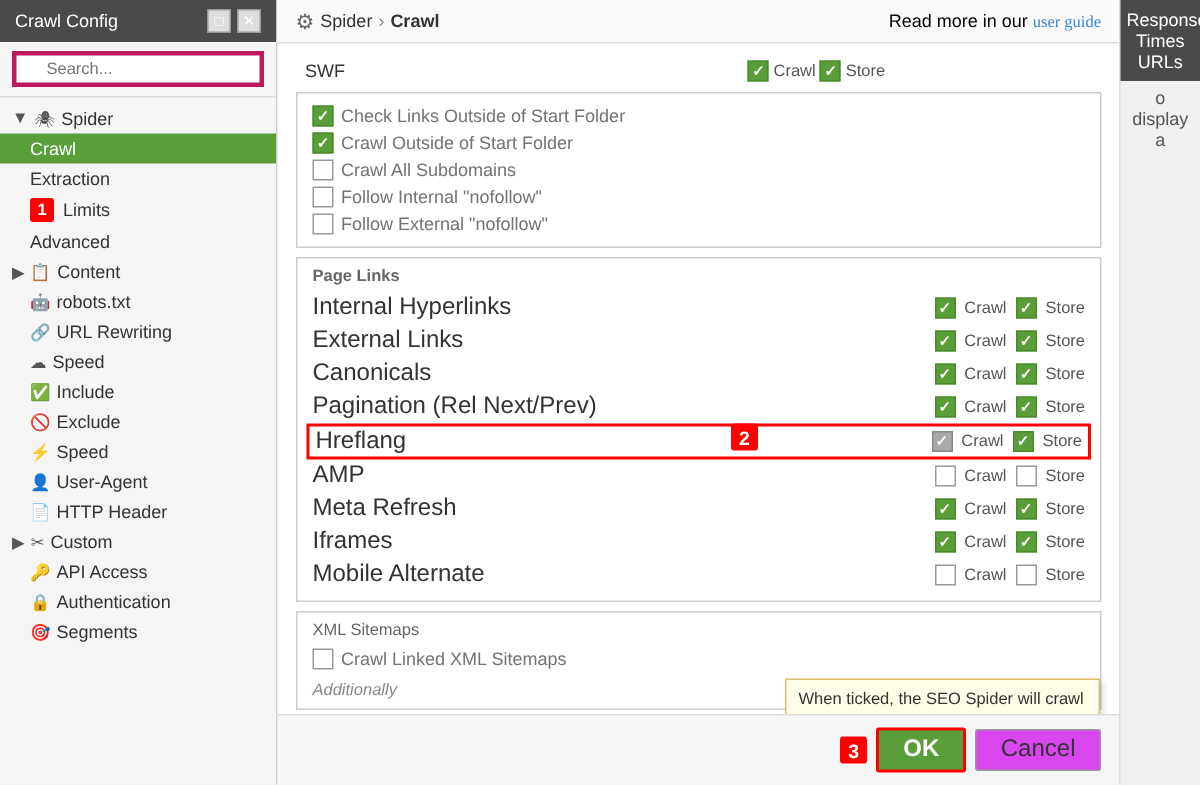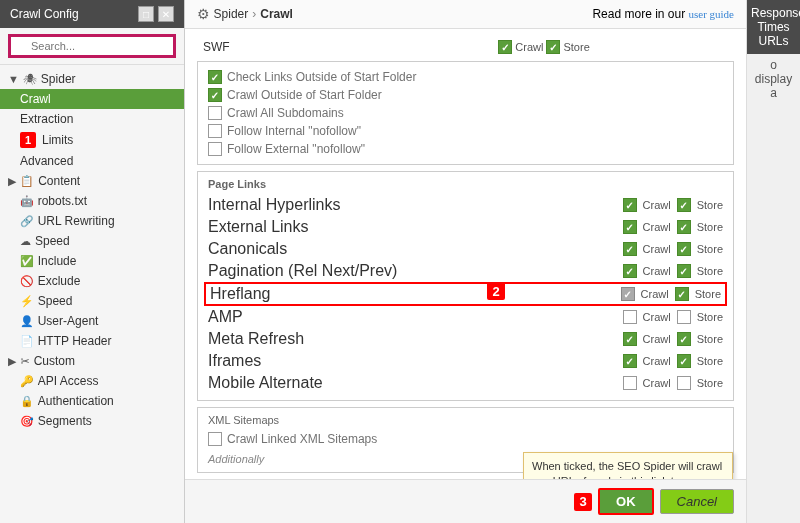--- a/index.html
+++ b/index.html
@@ -203,33 +203,33 @@
       display: flex;
       justify-content: flex-end;
       align-items: center;
       gap: 6px;
       padding: 8px 12px;
       border-top: 1px solid #ddd;
       background: #f5f5f5;
     }
     .btn {
       padding: 4px 16px;
-      font-size: 13px;
+      font-size: 16px;
       cursor: pointer;
       border: 1px solid #999;
       background: #e8e8e8;
       border-radius: 2px;
     }
     .btn.btn-ok {
       background: #5a9e3a;
       border: 2px solid red;
       color: white;
       font-weight: 600;
     }
-    .btn.btn-cancel { background: #84cc16; color: #333; font-style: italic; }
+    .btn.btn-cancel { background: #d946ef; color: #333; }
 
     
     .step2-badge {
       display: inline-flex;
       align-items: center;
       justify-content: center;
       width: 18px; height: 18px;
       background: red;
       color: white;
       border-radius: 2px;

